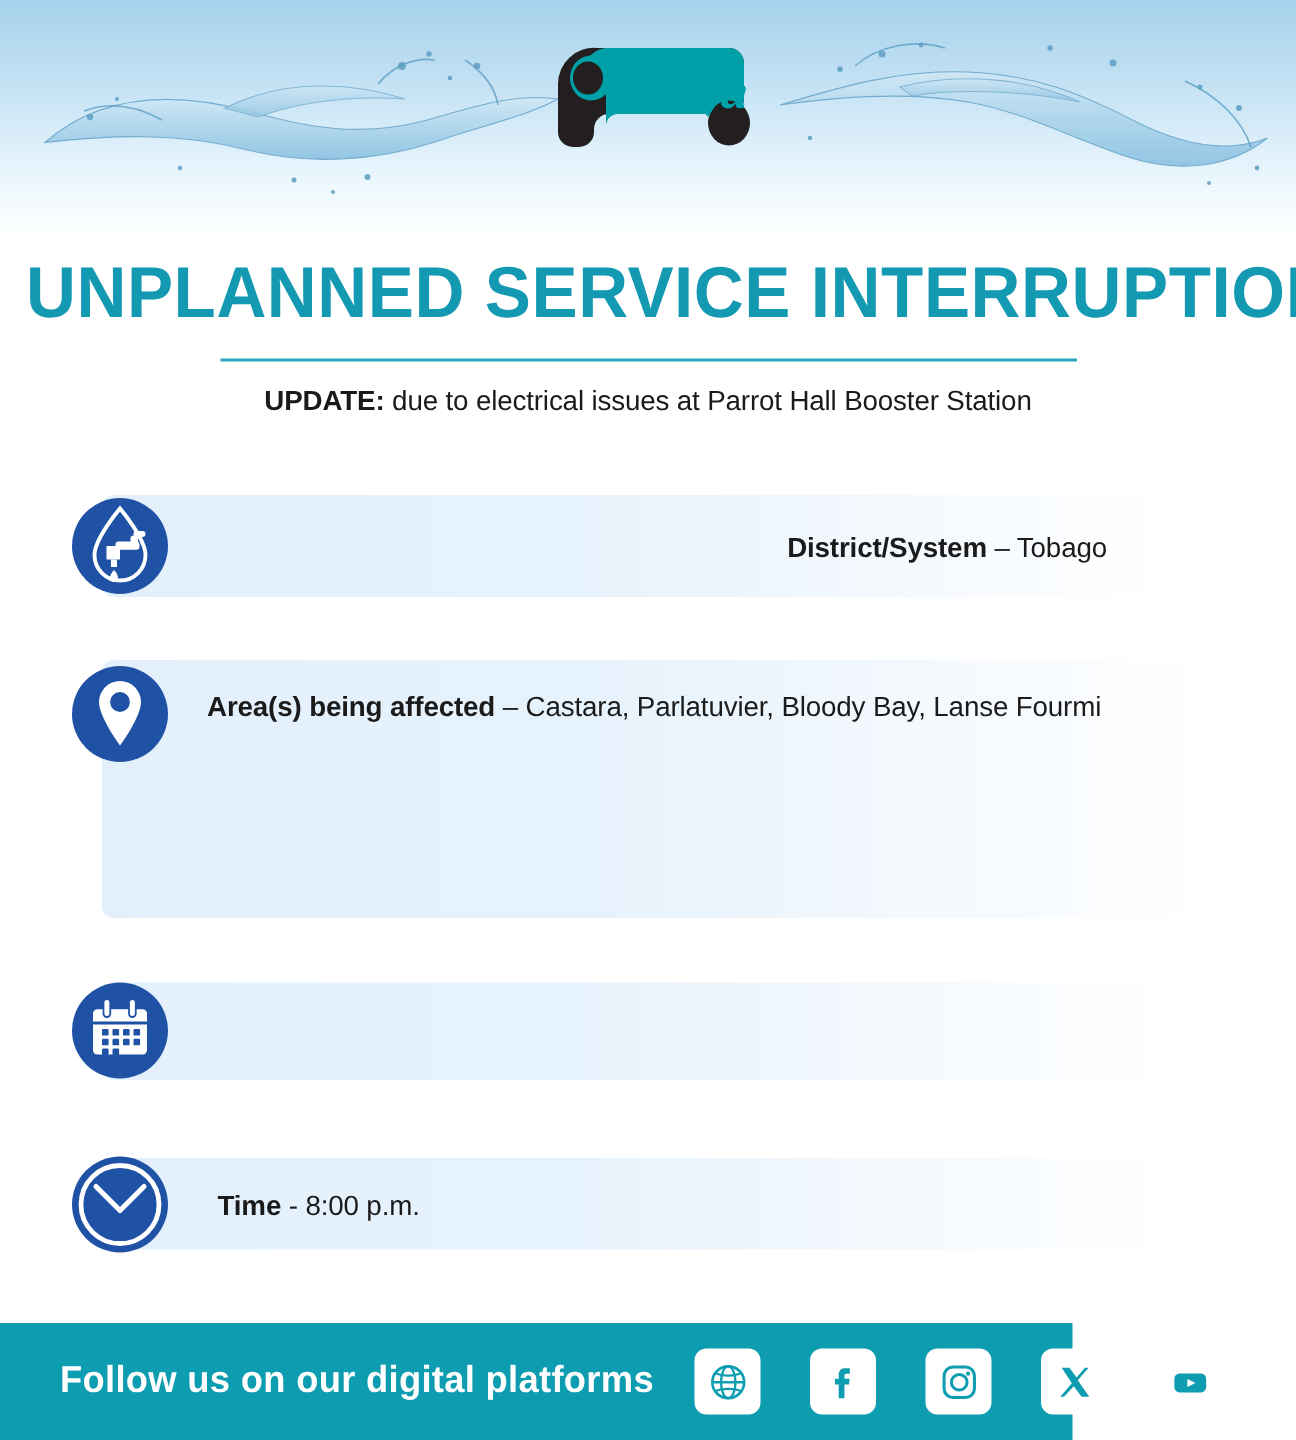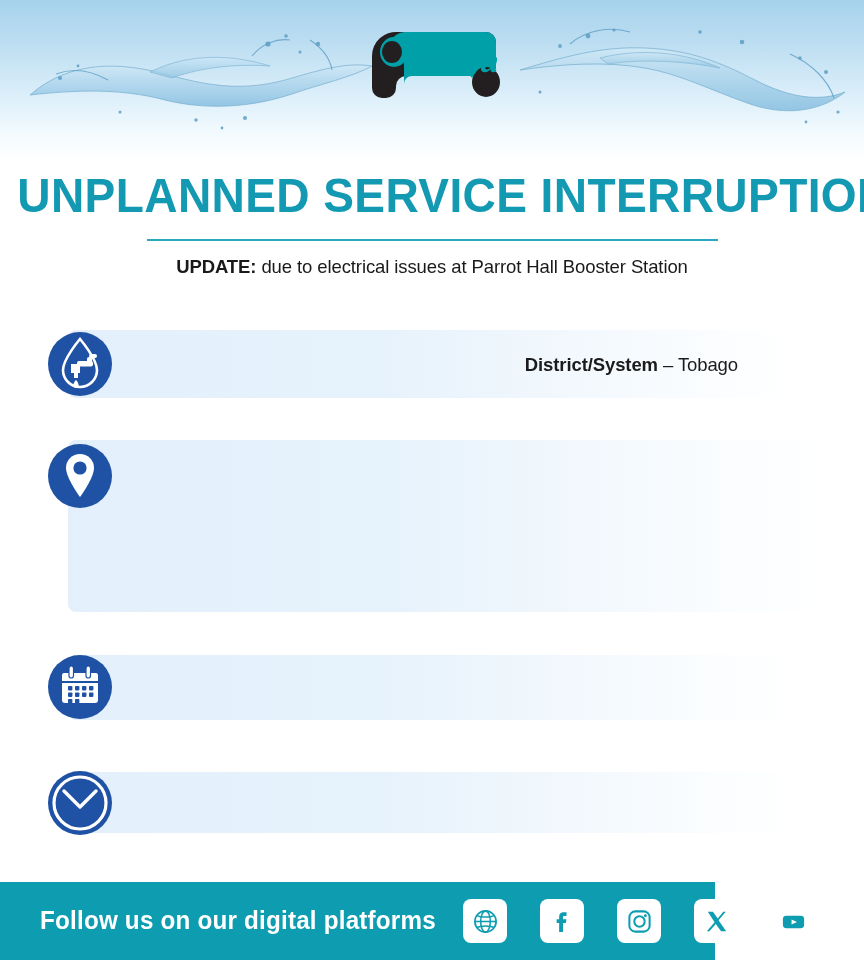--- a/index.html
+++ b/index.html
@@ -238,20 +238,23 @@
   </div>
 
   <div class="row-panel" id="panel-areas"></div>
   <div class="row-icon" id="icon-areas">
     <svg viewBox="0 0 66 66" width="66" height="66">
       <circle cx="33" cy="33" r="32" fill="#1f52a5"></circle>
       <path d="M33 11 a14 14 0 0 0 -14 14 c0 10 14 29 14 29 s14 -19 14 -29 a14 14 0 0 0 -14 -14 Z" fill="#ffffff"></path>
       <circle cx="33" cy="25" r="6.6" fill="#1f52a5"></circle>
     </svg>
   </div>
+  <div class="row-text" id="text-areas">
+    <b>Area(s) being affected</b><span> – </span><span>Castara, Parlatuvier, Bloody Bay, Lanse Fourmi</span>
+  </div>
 
   <div class="row-panel" id="panel-restoration"></div>
   <div class="row-icon" id="icon-restoration">
     <svg viewBox="0 0 66 66" width="66" height="66">
       <circle cx="33" cy="33" r="32" fill="#1f52a5"></circle>
       <rect x="15" y="19" width="36" height="30" rx="3" fill="#ffffff"></rect>
       <rect x="15" y="19" width="36" height="9" rx="3" fill="#ffffff"></rect>
       <rect x="15" y="27" width="36" height="2" fill="#1f52a5"></rect>
       <rect x="22" y="12" width="4.5" height="12" rx="2.2" fill="#ffffff" stroke="#1f52a5" stroke-width="1.2"></rect>
       <rect x="39" y="12" width="4.5" height="12" rx="2.2" fill="#ffffff" stroke="#1f52a5" stroke-width="1.2"></rect>
@@ -271,20 +274,23 @@
   </div>
 
   <div class="row-panel" id="panel-time"></div>
   <div class="row-icon" id="icon-time">
     <svg viewBox="0 0 66 66" width="66" height="66">
       <circle cx="33" cy="33" r="32" fill="#1f52a5"></circle>
       <circle cx="33" cy="33" r="26" fill="none" stroke="#ffffff" stroke-width="3.2"></circle>
       <path d="M17 21 L33 37 L49 21" fill="none" stroke="#ffffff" stroke-width="3.4" stroke-linecap="round" stroke-linejoin="round"></path>
     </svg>
   </div>
+  <div class="row-text" id="text-time">
+    <b>Time</b><span> - </span><span>8:00 p.m.</span>
+  </div>
 
   <div class="footer">
     <div class="footer-text">Follow us on our digital platforms</div>
     <div class="social-row">
 
       <div class="social-btn">
         <svg viewBox="0 0 28 28" width="27" height="27">
           <circle cx="14" cy="14" r="11" fill="none" stroke="#0e9db0" stroke-width="1.8"></circle>
           <ellipse cx="14" cy="14" rx="5" ry="11" fill="none" stroke="#0e9db0" stroke-width="1.6"></ellipse>
           <line x1="3" y1="14" x2="25" y2="14" stroke="#0e9db0" stroke-width="1.6"></line>

